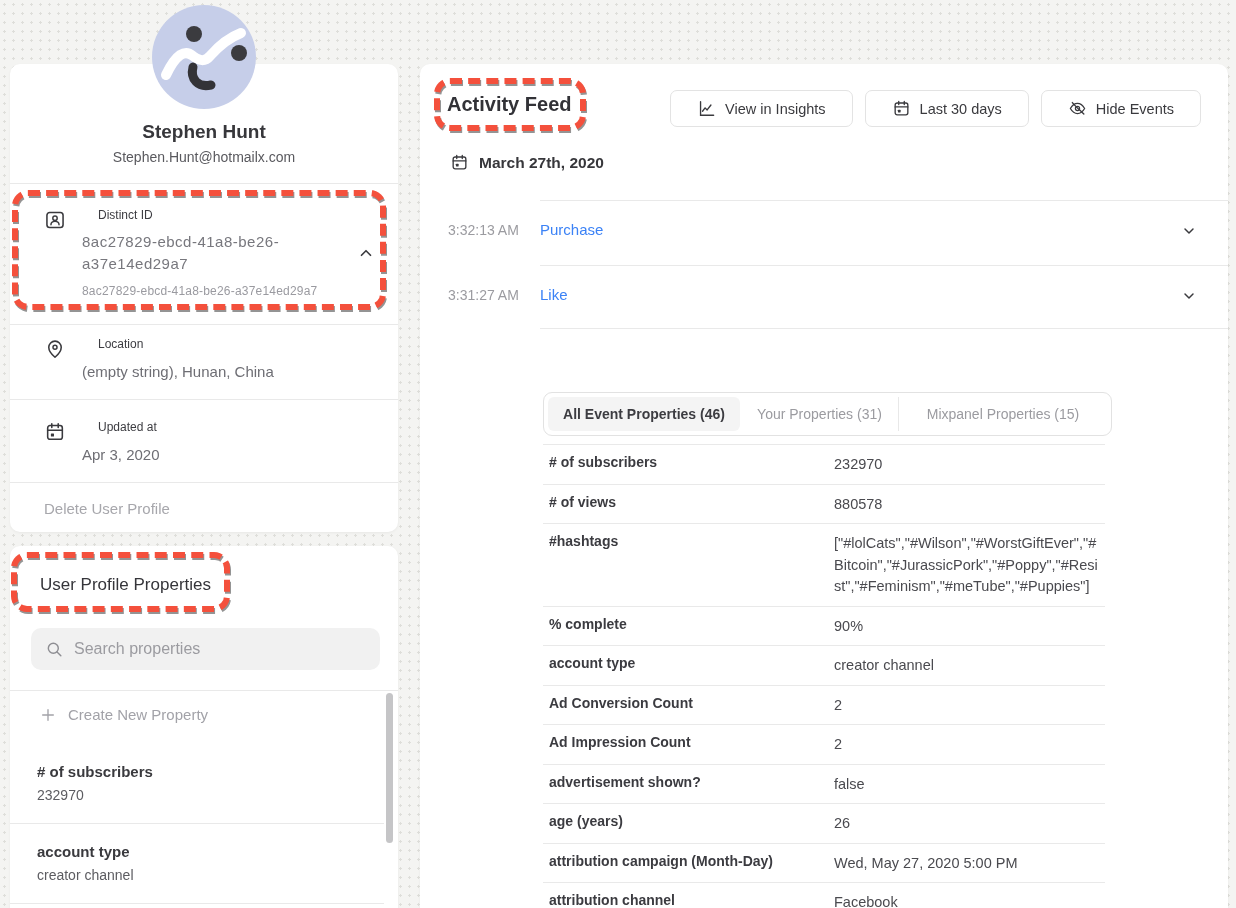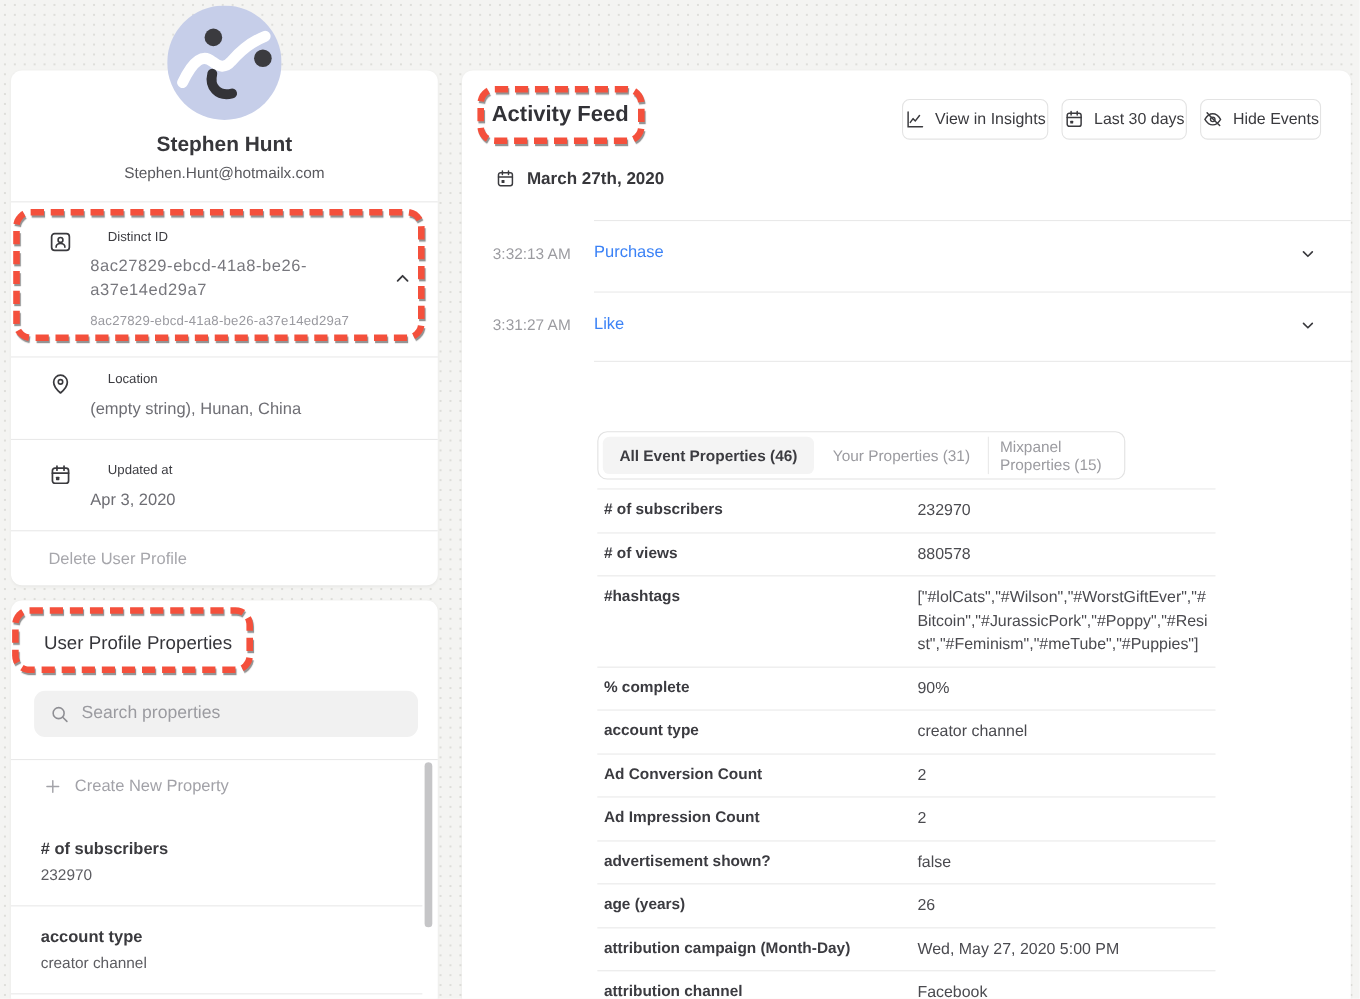--- a/index.html
+++ b/index.html
@@ -60,34 +60,34 @@
   .create-new { position:absolute; left:30px; top:160px; display:flex; align-items:center; gap:12px; font-size:15px; color:#a2a2a8; cursor:pointer; }
   .prop-item-name { position:absolute; left:27px; font-size:15px; font-weight:700; color:#3a3a3e; }
   .prop-item-value { position:absolute; left:27px; font-size:14px; color:#5c5c61; }
   .scroll-thumb { position:absolute; right:5px; top:147px; width:7px; height:150px; border-radius:4px; background:#c5c5c7; cursor:pointer; }
 
   
   #feed-card { left:420px; top:64px; width:808px; height:860px; }
   .feed-title { position:absolute; left:27px; top:29px; font-size:20px; font-weight:700; color:#323237; }
   .feed-buttons { position:absolute; right:27px; top:26px; display:flex; gap:12px; }
   .btn {
-    height:37px; display:flex; align-items:center; gap:9px; padding:0 1px;
+    height:37px; display:flex; align-items:center; gap:9px; padding:0 26px;
     border:1px solid #e3e3e3; border-radius:7px; background:#fff;
     font-size:14.5px; font-weight:500; color:#3a3a3e; cursor:pointer; white-space:nowrap;
   }
   .date-header { position:absolute; left:30px; top:89px; display:flex; align-items:center; gap:10px; font-size:15.5px; font-weight:700; color:#37373b; }
   .feed-hr { position:absolute; left:120px; right:0; height:1px; background:#e9e9e9; }
   .event-row { position:absolute; left:0; right:0; height:63px; cursor:pointer; }
   .event-time { position:absolute; left:28px; top:22px; font-size:14px; color:#9b9ba0; }
   .event-name { position:absolute; left:120px; top:21px; font-size:15px; color:#3b82f6; }
   .event-chev { position:absolute; right:31px; top:23px; width:16px; height:16px; }
 
   
   .tabs {
-    position:absolute; left:123px; top:328px; width:480px; height:44px;
+    position:absolute; left:123px; top:328px; width:569px; height:44px;
     border:1px solid #e2e2e2; border-radius:9px; display:flex; align-items:stretch; padding:4px; background:#fff;
   }
   .tab { display:flex; align-items:center; justify-content:center; font-size:14px; color:#9b9ba0; cursor:pointer; padding:0 10px; }
   .tab.active { background:#f4f4f4; border-radius:6px; color:#3c3c41; font-weight:700; width:192px; }
   .tab.t2 { width:158px; }
   .tab.t3 { flex:1; border-left:1px solid #e8e8e8; }
   .tab.t2 { border-left:1px solid transparent; }
 
   
   .ev-table { position:absolute; left:123px; top:380px; width:562px; }

